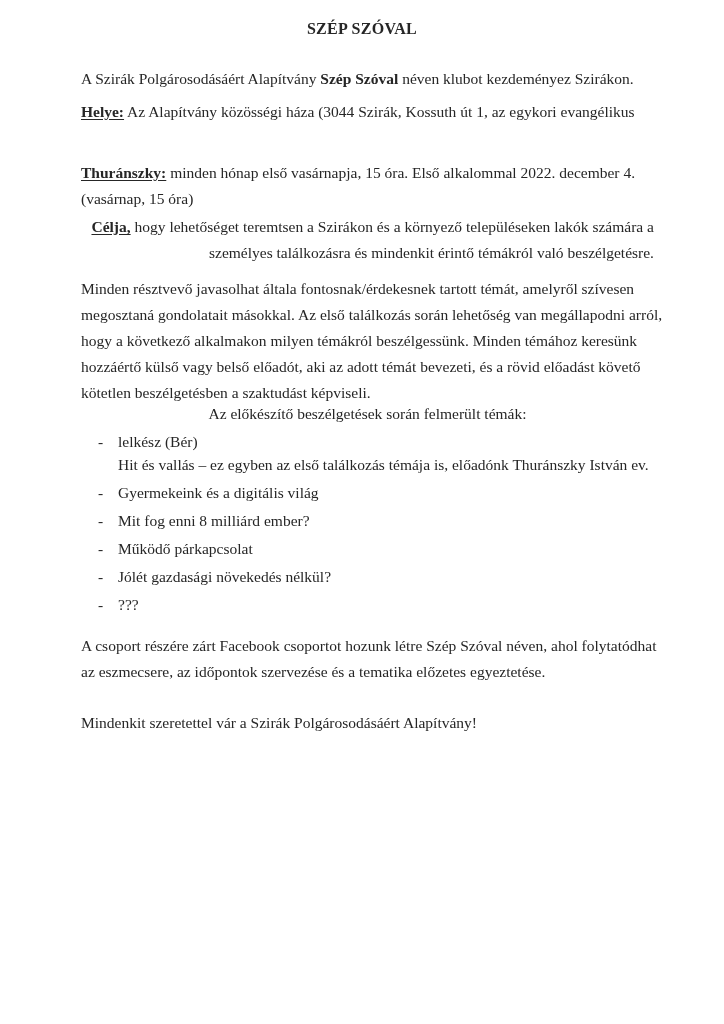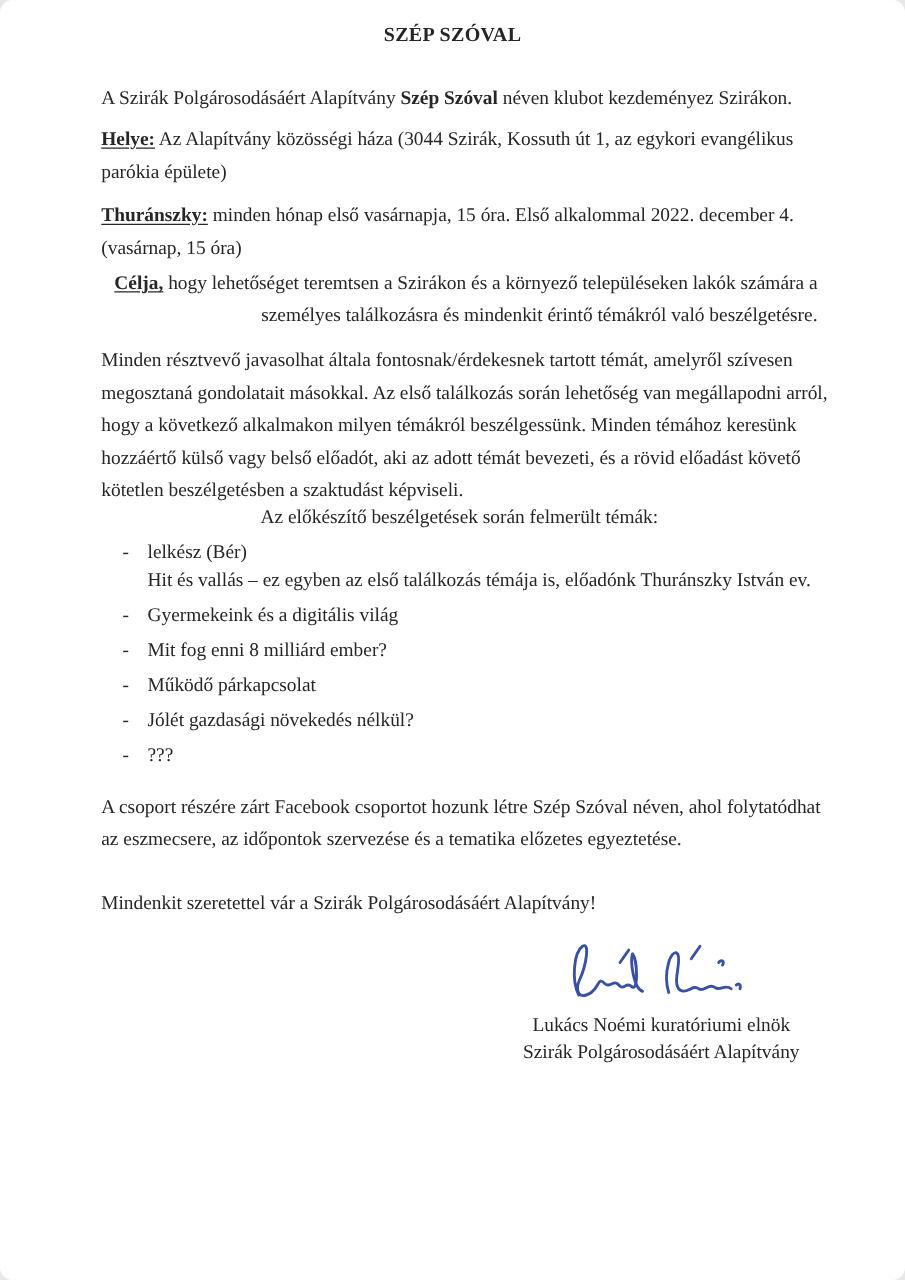--- a/index.html
+++ b/index.html
@@ -6,21 +6,20 @@
   body{background:#e8e8e8;}
   .page{
     position:relative;
     width:724px;height:1024px;
     background:#ffffff;
     font-family:"Liberation Serif","DejaVu Serif",serif;
     font-size:15.5px;
     color:#262626;
     overflow:hidden;
     margin:0 auto;
-    border-radius:10px;
   }
   .content{position:absolute;left:78px;right:70px;top:0;}
   .title{
     position:absolute;top:20px;left:0;right:0;
     text-align:center;font-weight:bold;font-size:16px;
     letter-spacing:.3px;
   }
   .block{position:absolute;left:3px;right:0;line-height:26px;}
   .line{display:block;white-space:nowrap;}
   .lbl{font-weight:bold;text-decoration:underline;text-underline-offset:2px;}
@@ -60,21 +59,20 @@
     <div class="block p-intro">
       <span class="line">
         <span>A Szirák Polgárosodásáért Alapítvány </span><span class="b">Szép Szóval</span><span> néven klubot kezdeményez Szirákon.</span>
       </span>
     </div>
 
     <div class="block p-helye">
       <span class="line">
         <span class="lbl">Helye:</span><span> Az Alapítvány közösségi háza (3044 Szirák, Kossuth út 1, az egykori evangélikus</span>
       </span>
-      <span class="line">parókia épülete)</span>
     </div>
 
     <div class="block p-idopontja">
       <span class="line">
         <span class="lbl">Thuránszky:</span><span> minden hónap első vasárnapja, 15 óra. Első alkalommal 2022. december 4.</span>
       </span>
       <span class="line">(vasárnap, 15 óra)</span>
     </div>
 
     <div class="block p-celja">
@@ -139,26 +137,13 @@
     <div class="block p-facebook">
       <span class="line">A csoport részére zárt Facebook csoportot hozunk létre Szép Szóval néven, ahol folytatódhat</span>
       <span class="line">az eszmecsere, az időpontok szervezése és a tematika előzetes egyeztetése.</span>
     </div>
 
     <div class="block p-closing">
       <span class="line">Mindenkit szeretettel vár a Szirák Polgárosodásáért Alapítvány!</span>
     </div>
   </div>
 
-  <div class="signature">
-    <svg class="sig-svg" width="160" height="58" viewBox="0 0 160 58" role="img" aria-label="Lukács Noémi">
-      <path class="sig-stroke" d="M14,46 C8,34 10,12 17,7 C23,3 20,22 15,33 C10,44 15,50 24,44 C31,39 29,31 35,37 C39,41 42,33 46,38 C50,43 52,35 56,39" stroke="#3a50a5"></path>
-      <path class="sig-stroke" d="M47,20 L54,10" stroke="#3a50a5"></path>
-      <path class="sig-stroke" d="M56,39 C62,45 61,18 57,13 C55,19 58,41 65,43" stroke="#3a50a5"></path>
-      <path class="sig-stroke" d="M86,44 C81,28 88,8 93,13 C97,18 88,37 95,42 C101,46 105,37 110,41 C114,44 118,36 123,40 C127,43 131,37 136,41" stroke="#3a50a5"></path>
-      <path class="sig-stroke" d="M104,17 L111,7" stroke="#3a50a5"></path>
-      <path class="sig-stroke" d="M126,20 C128,17 131,19 129,22" stroke="#3a50a5"></path>
-      <path class="sig-stroke" d="M140,38 C142,36 144,38 143,41" stroke="#3a50a5"></path>
-    </svg>
-    <span class="sig-line">Lukács Noémi kuratóriumi elnök</span>
-    <span class="sig-line">Szirák Polgárosodásáért Alapítvány</span>
-  </div>
 </div>
 
 </body></html>

